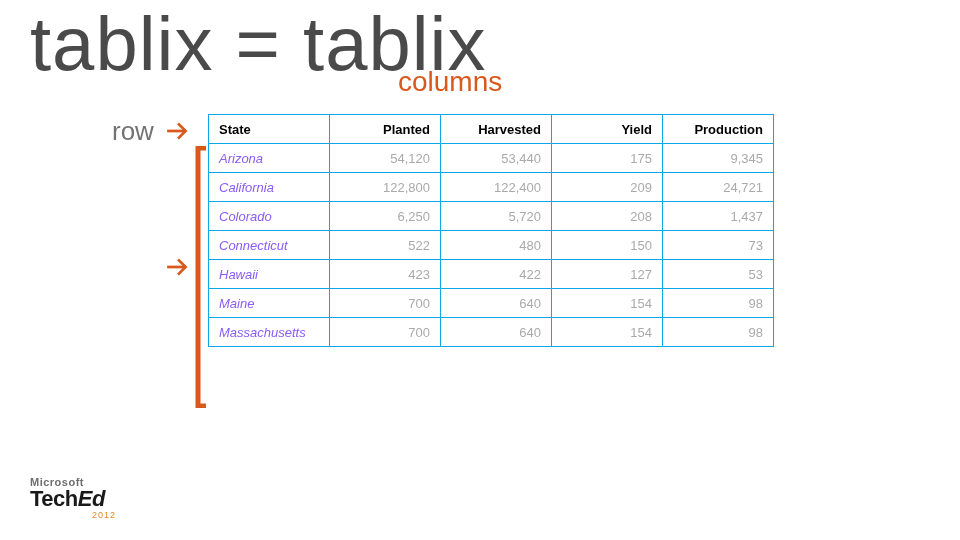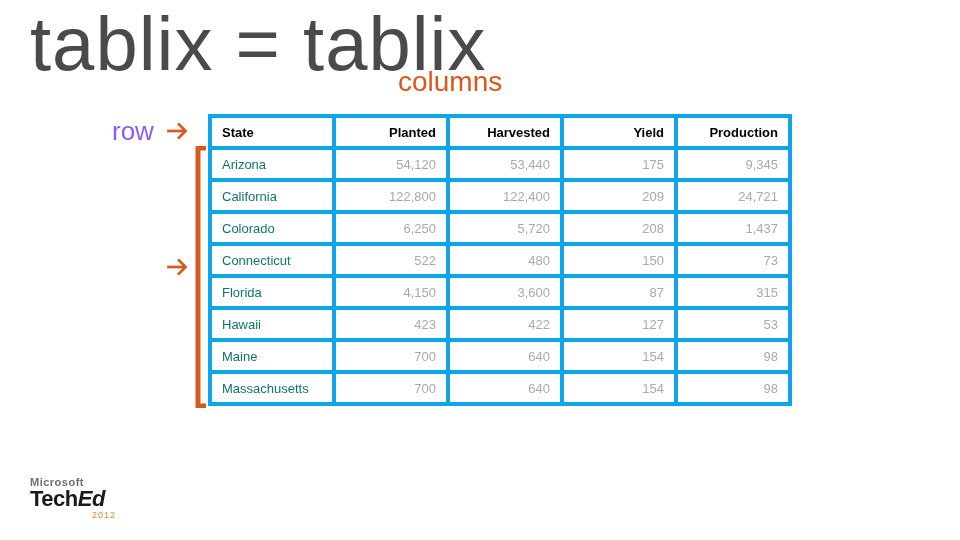--- a/index.html
+++ b/index.html
@@ -28,21 +28,21 @@
     font-size: 28px;
     font-weight: 300;
     color: #d9581c;
   }
   .label-row {
     position: absolute;
     top: 116px;
     left: 112px;
     font-size: 26px;
     font-weight: 300;
-    color: #8b5cf6;
+    color: #737373;
   }
   .label-rows-block {
     position: absolute;
     top: 234px;
     left: 30px;
     text-align: right;
     font-size: 26px;
     font-weight: 300;
     color: #d9581c;
     line-height: 1.0;
@@ -69,38 +69,39 @@
     height: 262px;
   }
   .data-table {
     position: absolute;
     top: 114px;
     left: 208px;
     border-collapse: collapse;
     font-size: 13px;
   }
   .data-table th, .data-table td {
-    border: 4px solid #0ea5e9;
+    border: 1px solid #0ea5e9;
     padding: 6px 10px;
     height: 16px;
     white-space: nowrap;
   }
   .data-table th {
     text-align: left;
     color: #000;
     font-weight: 700;
     background: #ffffff;
   }
   .data-table th.num {
     text-align: right;
   }
   .data-table td.state {
-    color: #0f766e;
+    color: #8b5cf6;
     width: 100px;
     text-align: left;
+    font-style: italic;
   }
   .data-table td.num {
     color: #aaaaaa;
     text-align: right;
     width: 90px;
   }
   
   .data-table td, .data-table th {
     position: relative;
   }
@@ -188,27 +189,20 @@
       <td class="num">5,720</td>
       <td class="num">208</td>
       <td class="num">1,437</td>
     </tr>
     <tr>
       <td class="state">Connecticut</td>
       <td class="num">522</td>
       <td class="num">480</td>
       <td class="num">150</td>
       <td class="num">73</td>
-    </tr>
-    <tr>
-      <td class="state">Florida</td>
-      <td class="num">4,150</td>
-      <td class="num">3,600</td>
-      <td class="num">87</td>
-      <td class="num">315</td>
     </tr>
     <tr>
       <td class="state">Hawaii</td>
       <td class="num">423</td>
       <td class="num">422</td>
       <td class="num">127</td>
       <td class="num">53</td>
     </tr>
     <tr>
       <td class="state">Maine</td>

